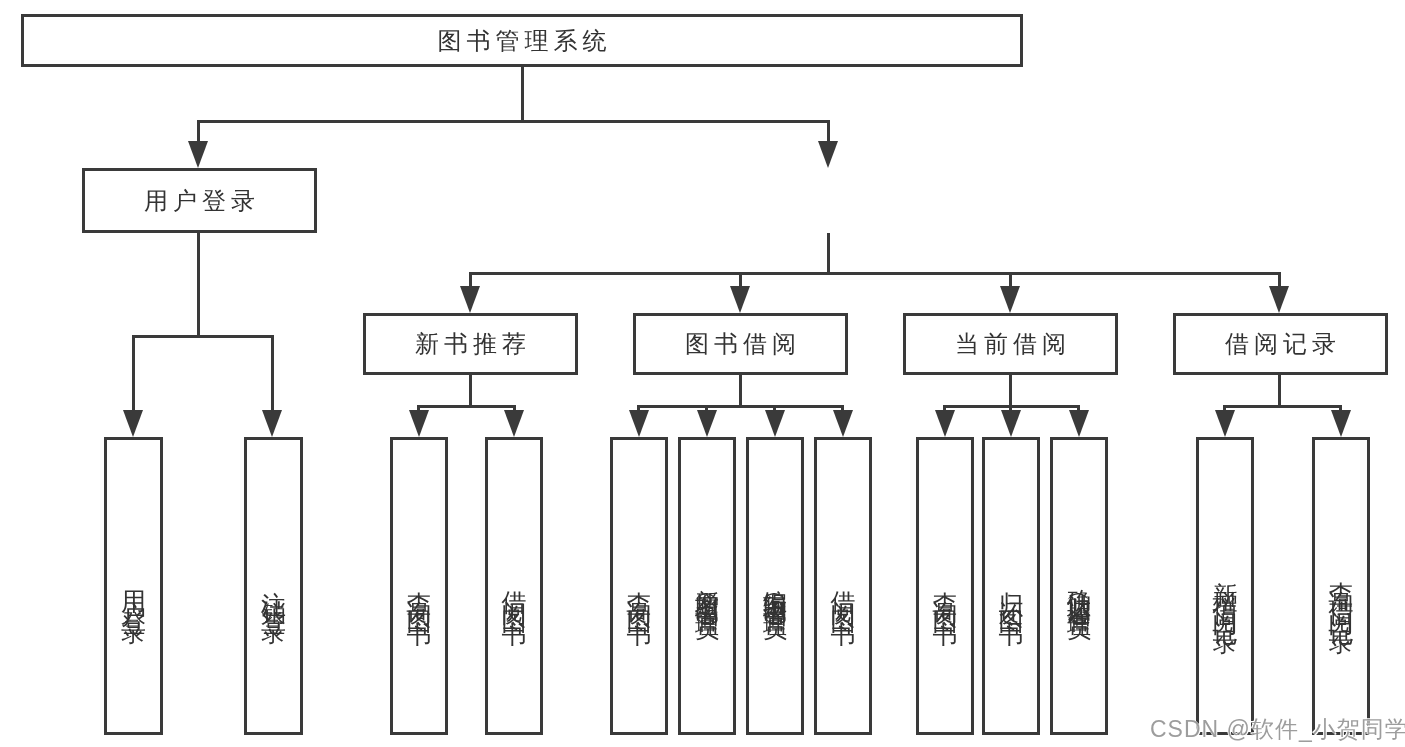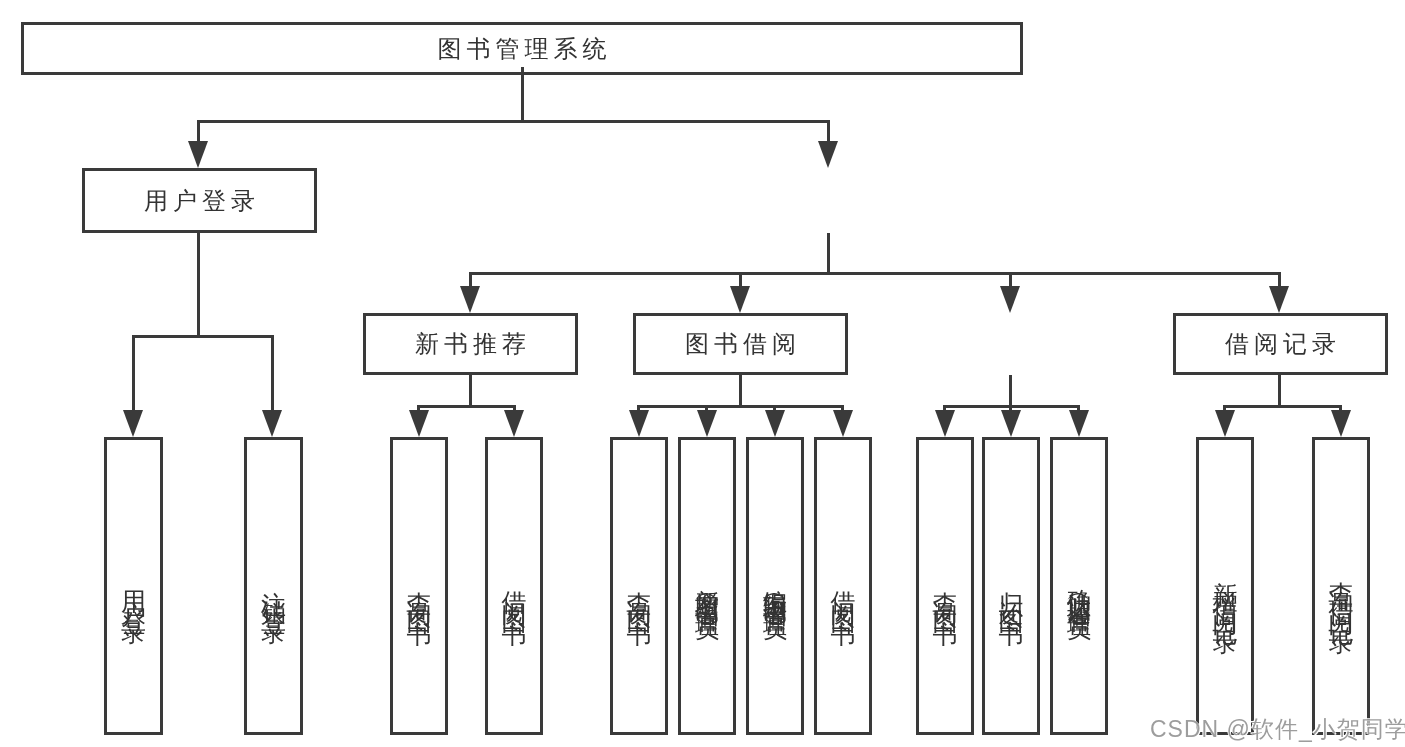--- a/index.html
+++ b/index.html
@@ -31,21 +31,21 @@
     position:absolute;left:1150px;top:714px;z-index:5;
     font-size:23px;letter-spacing:1px;color:#9d9d9d;
     text-shadow:1px 1px 0 #ffffff,-1px -1px 0 #ffffff;white-space:nowrap;
   }
 </style>
 </head>
 <body>
 
 <div id="stage">
 
-  <div class="box hbox" style="left:21px;top:22px;width:1002px;height:53px;">
+  <div class="box hbox" style="left:21px;top:14px;width:1002px;height:53px;">
     <span class="lbl">图书管理系统</span>
   </div>
 
   <div class="vline" style="left:521px;top:67px;height:53px;"></div>
   <div class="hline" style="left:197px;top:120px;width:633px;"></div>
   <div class="vline" style="left:197px;top:120px;height:26px;"></div>
   <div class="vline" style="left:827px;top:120px;height:26px;"></div>
   <div class="arrow" style="left:188px;top:141px;"></div>
   <div class="arrow" style="left:818px;top:141px;"></div>
 
@@ -69,20 +69,23 @@
   <div class="arrow" style="left:460px;top:286px;"></div>
   <div class="arrow" style="left:730px;top:286px;"></div>
   <div class="arrow" style="left:1000px;top:286px;"></div>
   <div class="arrow" style="left:1269px;top:286px;"></div>
 
   <div class="box hbox" style="left:633px;top:313px;width:215px;height:62px;">
     <span class="lbl">图书借阅</span>
   </div>
   <div class="box hbox" style="left:363px;top:313px;width:215px;height:62px;">
     <span class="lbl">新书推荐</span>
+  </div>
+  <div class="box hbox" style="left:903px;top:313px;width:215px;height:62px;">
+    <span class="lbl">当前借阅</span>
   </div>
   <div class="box hbox" style="left:1173px;top:313px;width:215px;height:62px;">
     <span class="lbl">借阅记录</span>
   </div>
 
   <div class="vline" style="left:469px;top:375px;height:32px;"></div>
   <div class="hline" style="left:417px;top:405px;width:99px;"></div>
   <div class="vline" style="left:417px;top:405px;height:9px;"></div>
   <div class="vline" style="left:513px;top:405px;height:9px;"></div>
   <div class="arrow" style="left:409px;top:410px;"></div>

